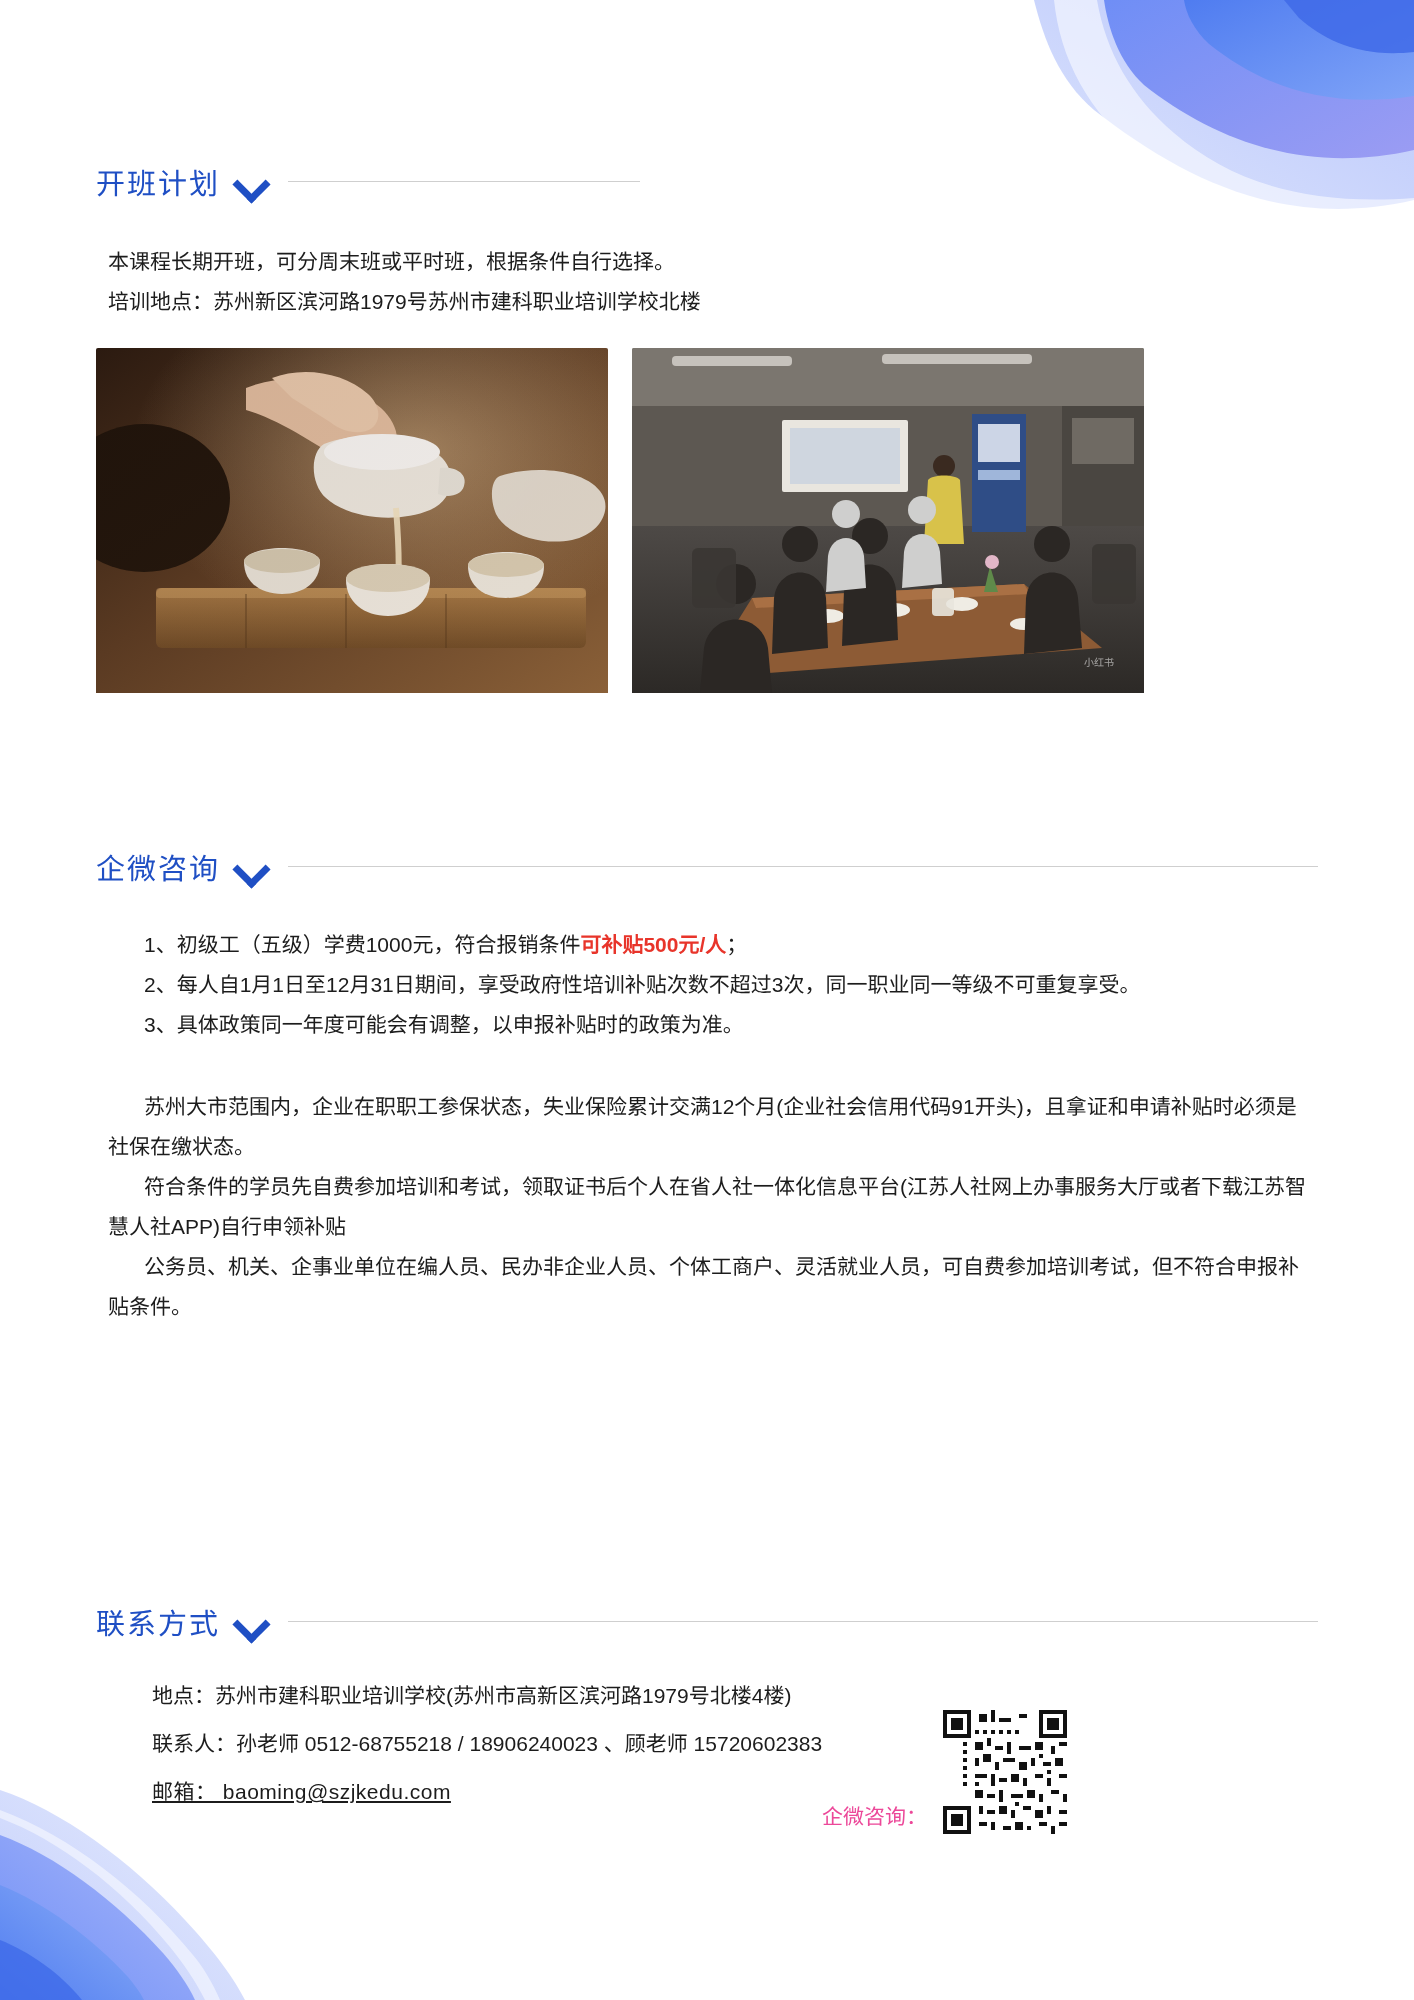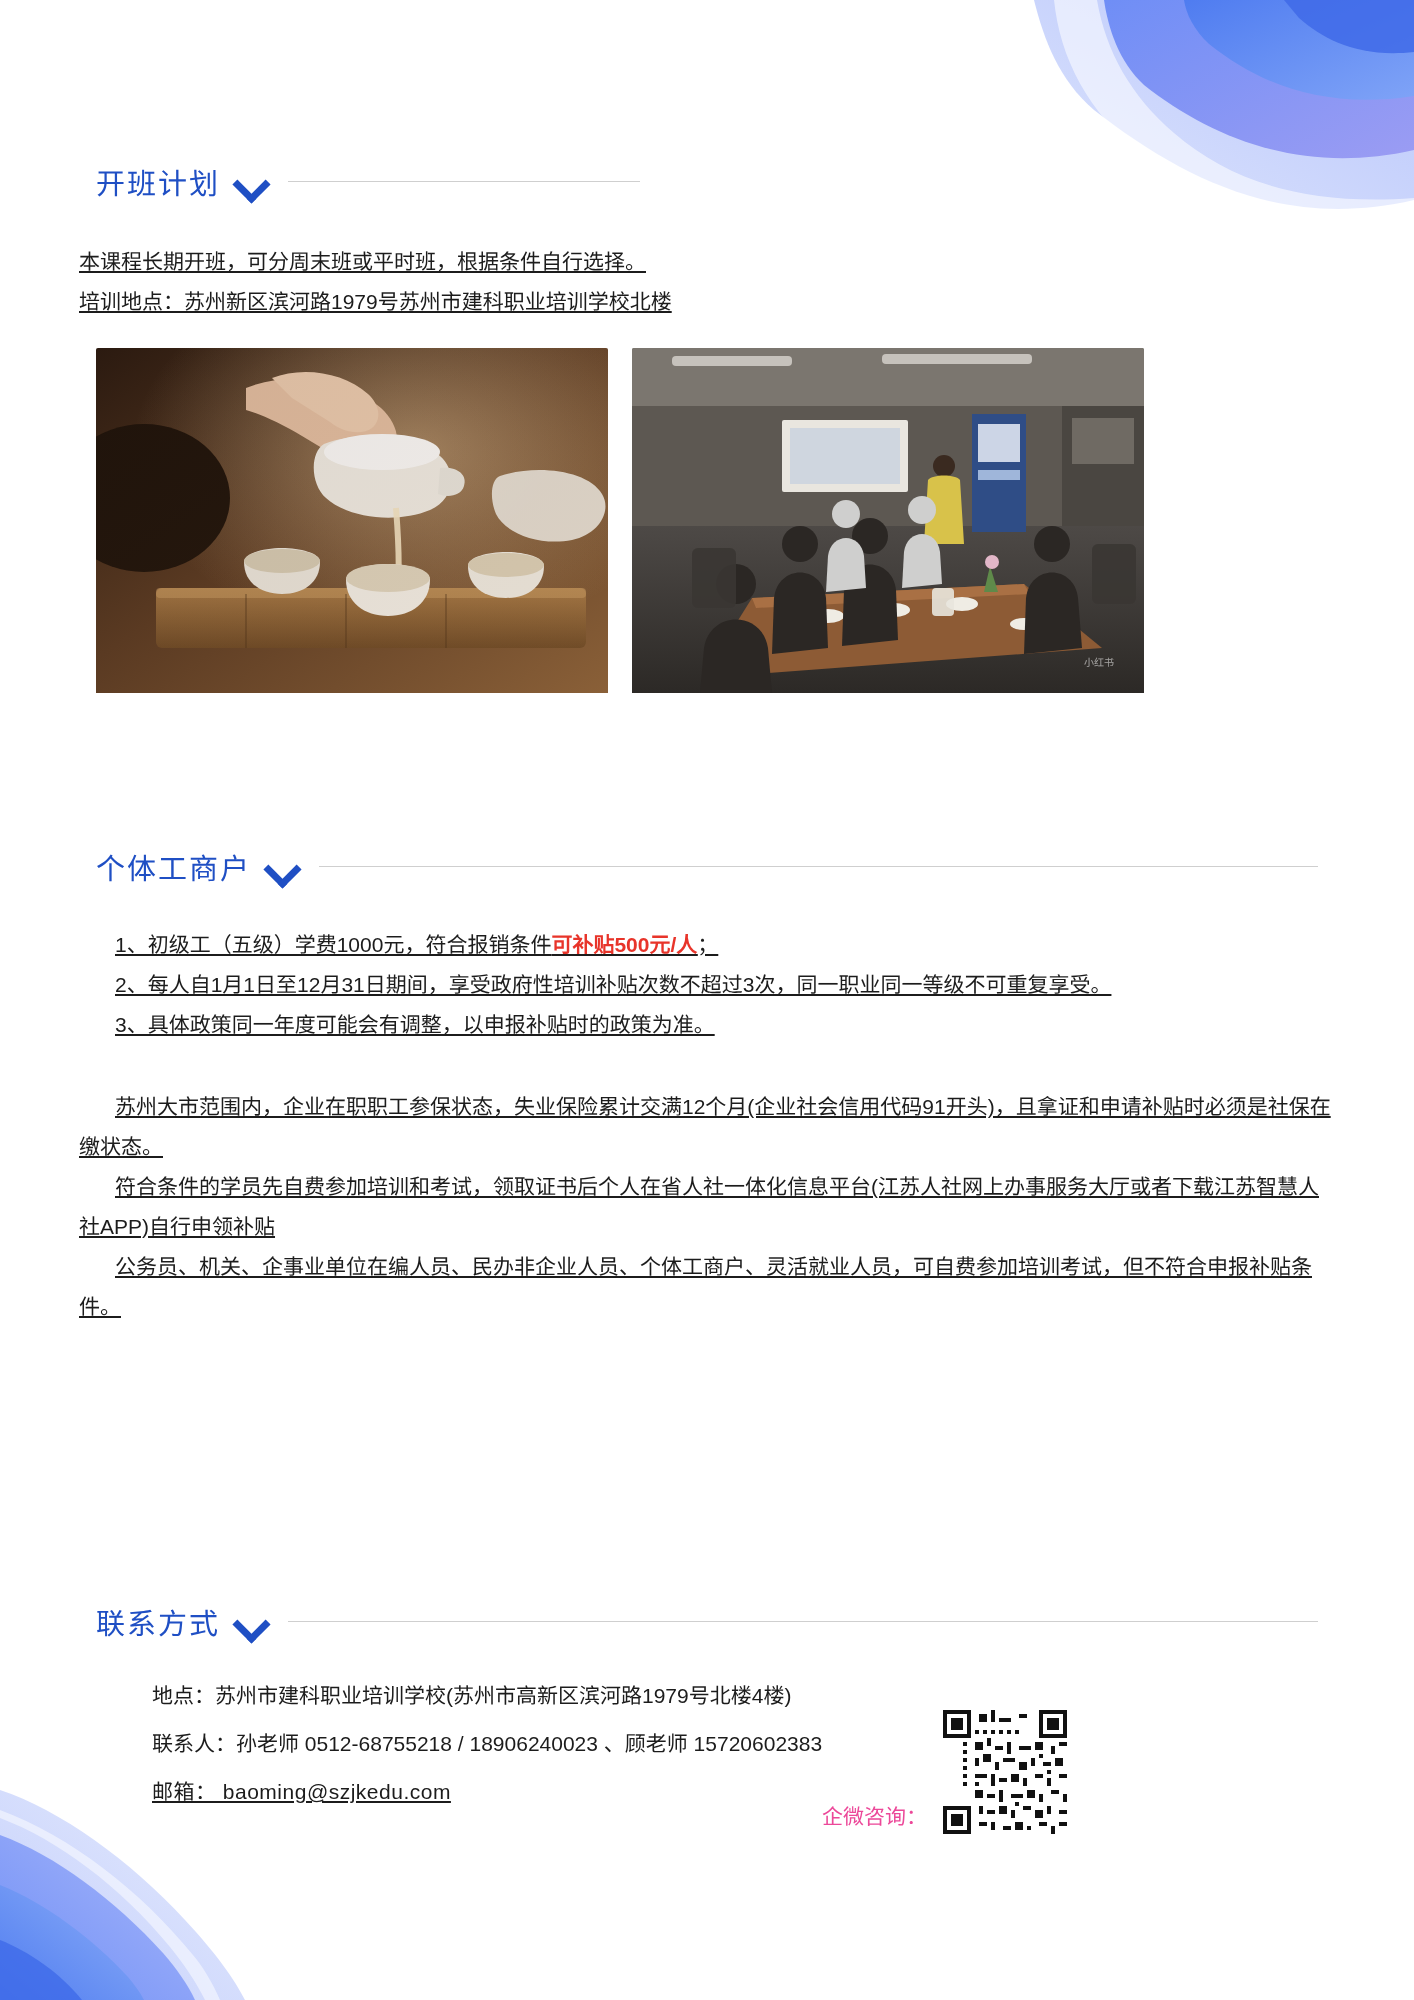--- a/index.html
+++ b/index.html
@@ -83,25 +83,24 @@
   }
   .rule {
     flex: 1 1 auto;
     height: 1px;
     background: #cfcfcf;
     margin-left: 6px;
   }
   .rule.short { max-width: 352px; }
 
   .body-text {
-    margin: 0 79px;
+    margin: 0 108px;
     font-size: 21px;
     line-height: 40px;
     color: #1c1c1c;
-    text-decoration: underline;
   }
   .body-text p {
     margin: 0;
   }
   .indent { text-indent: 36px; }
   .hl { color: #e8342a; font-weight: bold; }
 
   
   .photo-row {
     margin: 0 96px;
@@ -332,21 +331,21 @@
           <rect x="460" y="196" width="44" height="60" rx="6" fill="#3a3633" opacity="0.9"></rect>
 
           <text x="452" y="318" font-family="DejaVu Sans, sans-serif" font-size="10" fill="#ffffff" opacity="0.55">小红书</text>
         </svg>
       </div>
     </div>
   </div>
 
   <div class="section" style="top:845px;">
     <div class="section-head">
-      <span class="section-title">个体工商户</span>
+      <span class="section-title">企微咨询</span>
       <span class="chev"></span>
       <span class="rule"></span>
     </div>
 
     <div class="body-text" style="margin-top:38px;">
       <p class="indent">
         <span>1、初级工（五级）学费1000元，符合报销条件</span><span class="hl">可补贴500元/人</span><span>；</span>
       </p>
       <p class="indent">2、每人自1月1日至12月31日期间，享受政府性培训补贴次数不超过3次，同一职业同一等级不可重复享受。</p>
       <p class="indent">3、具体政策同一年度可能会有调整，以申报补贴时的政策为准。</p>

